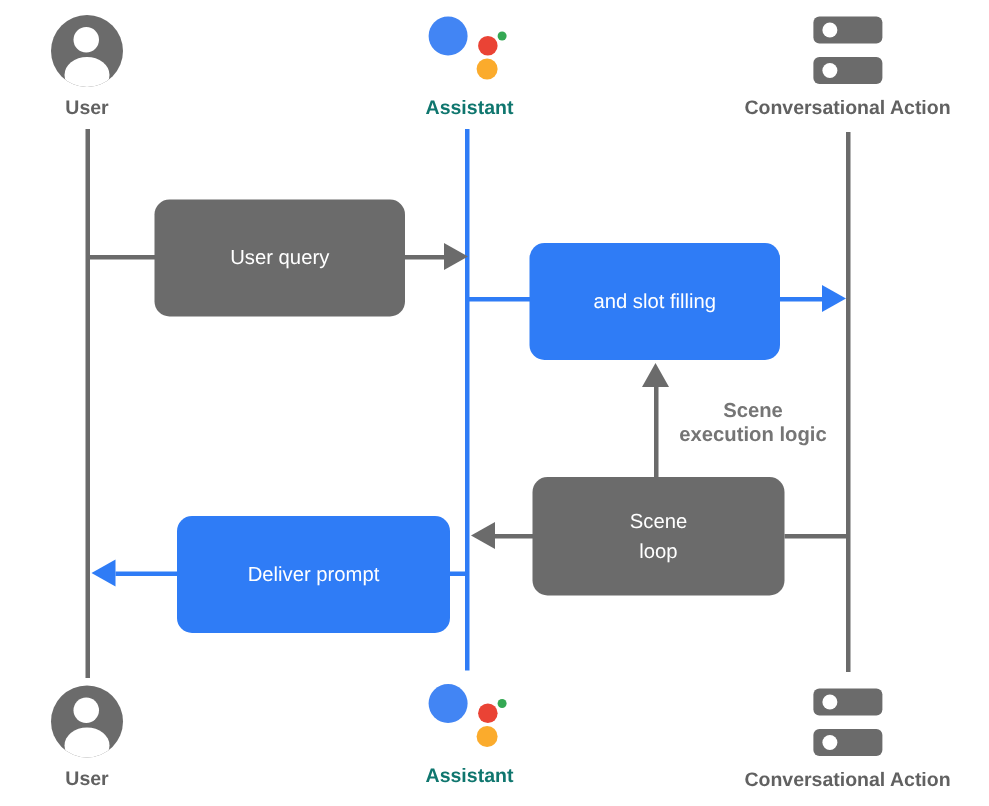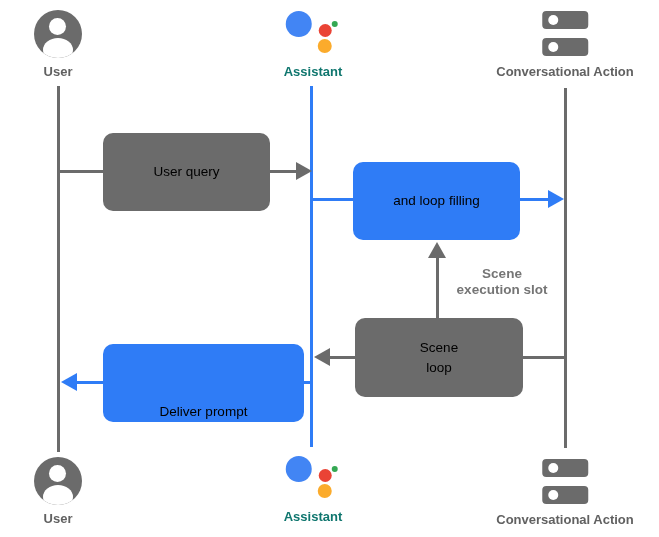--- a/index.html
+++ b/index.html
@@ -14,21 +14,21 @@
 
   
   .tri { position:absolute; width:0; height:0; }
   .tri.right { border-top:9px solid transparent; border-bottom:9px solid transparent; border-left:16px solid #6b6b6b; }
   .tri.left  { border-top:9px solid transparent; border-bottom:9px solid transparent; border-right:16px solid #6b6b6b; }
   .tri.up    { border-left:9px solid transparent; border-right:9px solid transparent; border-bottom:16px solid #6b6b6b; }
   .tri.blue.right { border-left-color:#2f7cf6; }
   .tri.blue.left  { border-right-color:#2f7cf6; }
 
   
-  .box { position:absolute; border-radius:10px; color:#000000; display:flex; flex-direction:column;
+  .box { position:absolute; border-radius:10px; color:#ffffff; display:flex; flex-direction:column;
          align-items:center; justify-content:center; font-size:13.5px; line-height:1.45; text-align:center; }
   .box.gray { background:#6b6b6b; }
   .box.blue { background:#2f7cf6; }
 
   
   .actor { position:absolute; display:flex; flex-direction:column; align-items:center; transform:translateX(-50%); }
   .actor-label { margin-top:6px; font-size:13px; font-weight:700; color:#616161; white-space:nowrap; }
   .actor-label.muted { color:#0f766e; }
 
   
@@ -78,35 +78,35 @@
   <div class="tri left" style="left:314px; top:348px;"></div>
 
   <div class="line h blue" style="left:77px; top:381px; width:234px;"></div>
   <div class="tri blue left" style="left:61px; top:373px;"></div>
 
   <div class="box gray" style="left:103px; top:133px; width:167px; height:78px;">
     <span>User query</span>
   </div>
 
   <div class="box blue" style="left:353px; top:162px; width:167px; height:78px;">
-    <span>and loop filling</span>
+    <span>and slot filling</span>
   </div>
 
   <div class="box gray" style="left:355px; top:318px; width:168px; height:79px;">
     <span>Scene</span>
     <span>loop</span>
   </div>
 
-  <div class="box blue" style="left:103px; top:344px; width:201px; height:78px;justify-content:flex-end;">
+  <div class="box blue" style="left:118px; top:344px; width:182px; height:78px;">
     <span>Deliver prompt</span>
   </div>
 
   <div class="note" style="left:437px; top:266px; width:130px;">
     <div>Scene</div>
-    <div>execution slot</div>
+    <div>execution logic</div>
   </div>
 
   <div class="actor" style="left:58px; top:10px;">
     <div class="user-icon">
         <div class="head"></div>
         <div class="torso"></div>
       </div>
     <div class="actor-label">User</div>
   </div>
 

